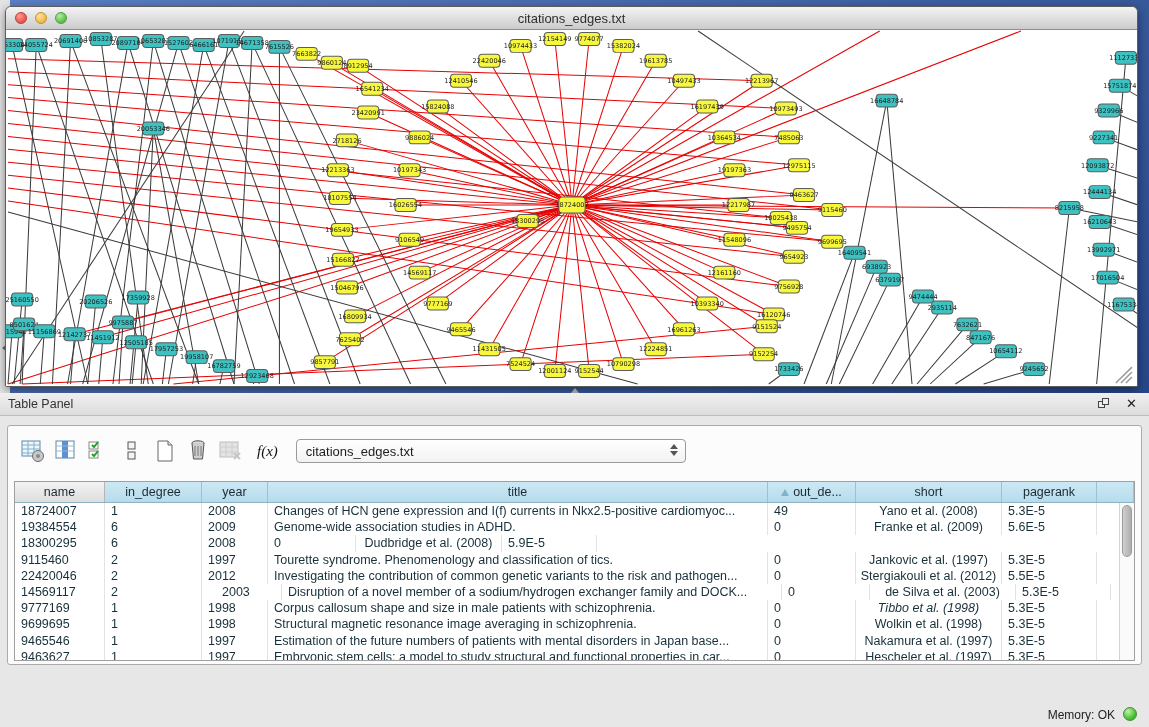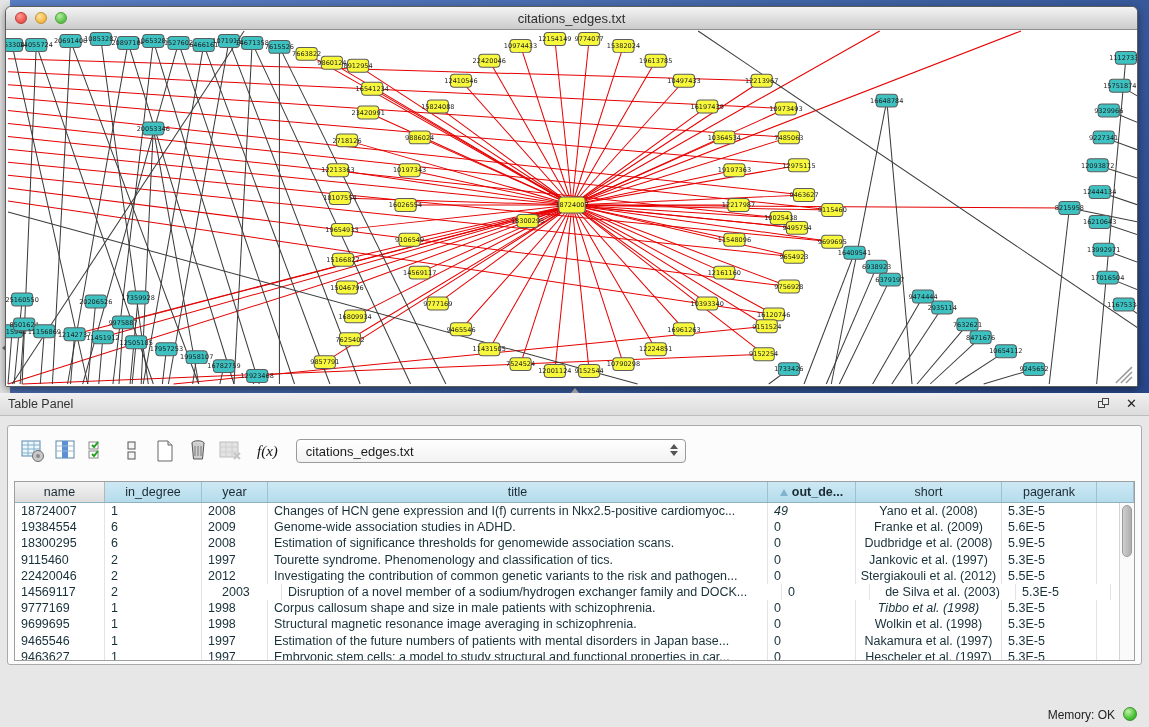--- a/index.html
+++ b/index.html
@@ -767,56 +767,55 @@
             </div>
             <div class="th" style="width: 97px;">
               <span>in_degree</span>
             </div>
             <div class="th" style="width: 66px;">
               <span>year</span>
             </div>
             <div class="th" style="width: 500px;">
               <span>title</span>
             </div>
-            <div class="th" style="width: 88px; font-weight: bold;">
+            <div class="th" style="width: 88px;">
               <span class="sort-tri"></span>
               <span>out_de...</span>
             </div>
             <div class="th" style="width: 146px;">
               <span>short</span>
             </div>
             <div class="th" style="width: 95px; justify-content: center;">
               <span>pagerank</span>
             </div>
             <div class="th" style="flex: 1 1 0%;"></div>
           </div>
         <div class="tbl-body" id="tblbody">
             <div class="tr">
               <div class="td" style="width: 90px;">18724007</div>
               <div class="td" style="width: 97px;">1</div>
               <div class="td" style="width: 66px;">2008</div>
               <div class="td" style="width: 500px;">Changes of HCN gene expression and I(f) currents in Nkx2.5-positive cardiomyoc...</div>
-              <div class="td" style="width: 88px; font-style: italic;">49</div>
+              <div class="td" style="width: 88px;">49</div>
               <div class="td center" style="width: 146px;">Yano et al. (2008)</div>
               <div class="td" style="width: 95px;">5.3E-5</div>
             </div>
             <div class="tr">
               <div class="td" style="width: 90px;">19384554</div>
               <div class="td" style="width: 97px;">6</div>
               <div class="td" style="width: 66px;">2009</div>
               <div class="td" style="width: 500px;">Genome-wide association studies in ADHD.</div>
               <div class="td" style="width: 88px;">0</div>
               <div class="td center" style="width: 146px;">Franke et al. (2009)</div>
               <div class="td" style="width: 95px;">5.6E-5</div>
             </div>
             <div class="tr">
               <div class="td" style="width: 90px;">18300295</div>
               <div class="td" style="width: 97px;">6</div>
               <div class="td" style="width: 66px;">2008</div>
-              <div class="td" style="width: 500px;">Estimation of significance thresholds for genomewide association scans.</div>
               <div class="td" style="width: 88px;">0</div>
               <div class="td center" style="width: 146px;">Dudbridge et al. (2008)</div>
               <div class="td" style="width: 95px;">5.9E-5</div>
             </div>
             <div class="tr">
               <div class="td" style="width: 90px;">9115460</div>
               <div class="td" style="width: 97px;">2</div>
               <div class="td" style="width: 66px;">1997</div>
               <div class="td" style="width: 500px;">Tourette syndrome. Phenomenology and classification of tics.</div>
               <div class="td" style="width: 88px;">0</div>

